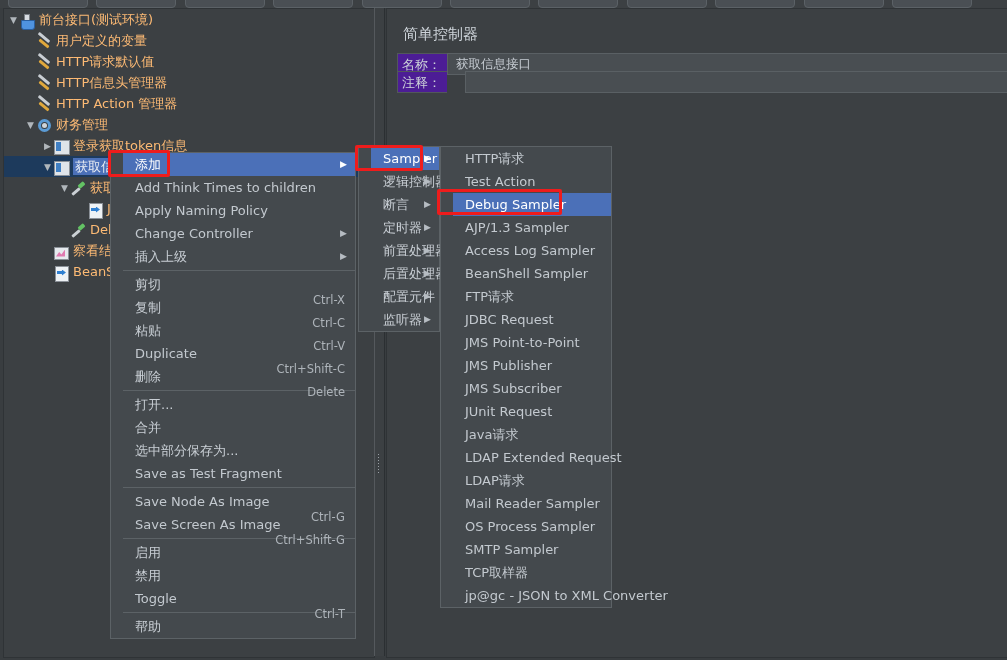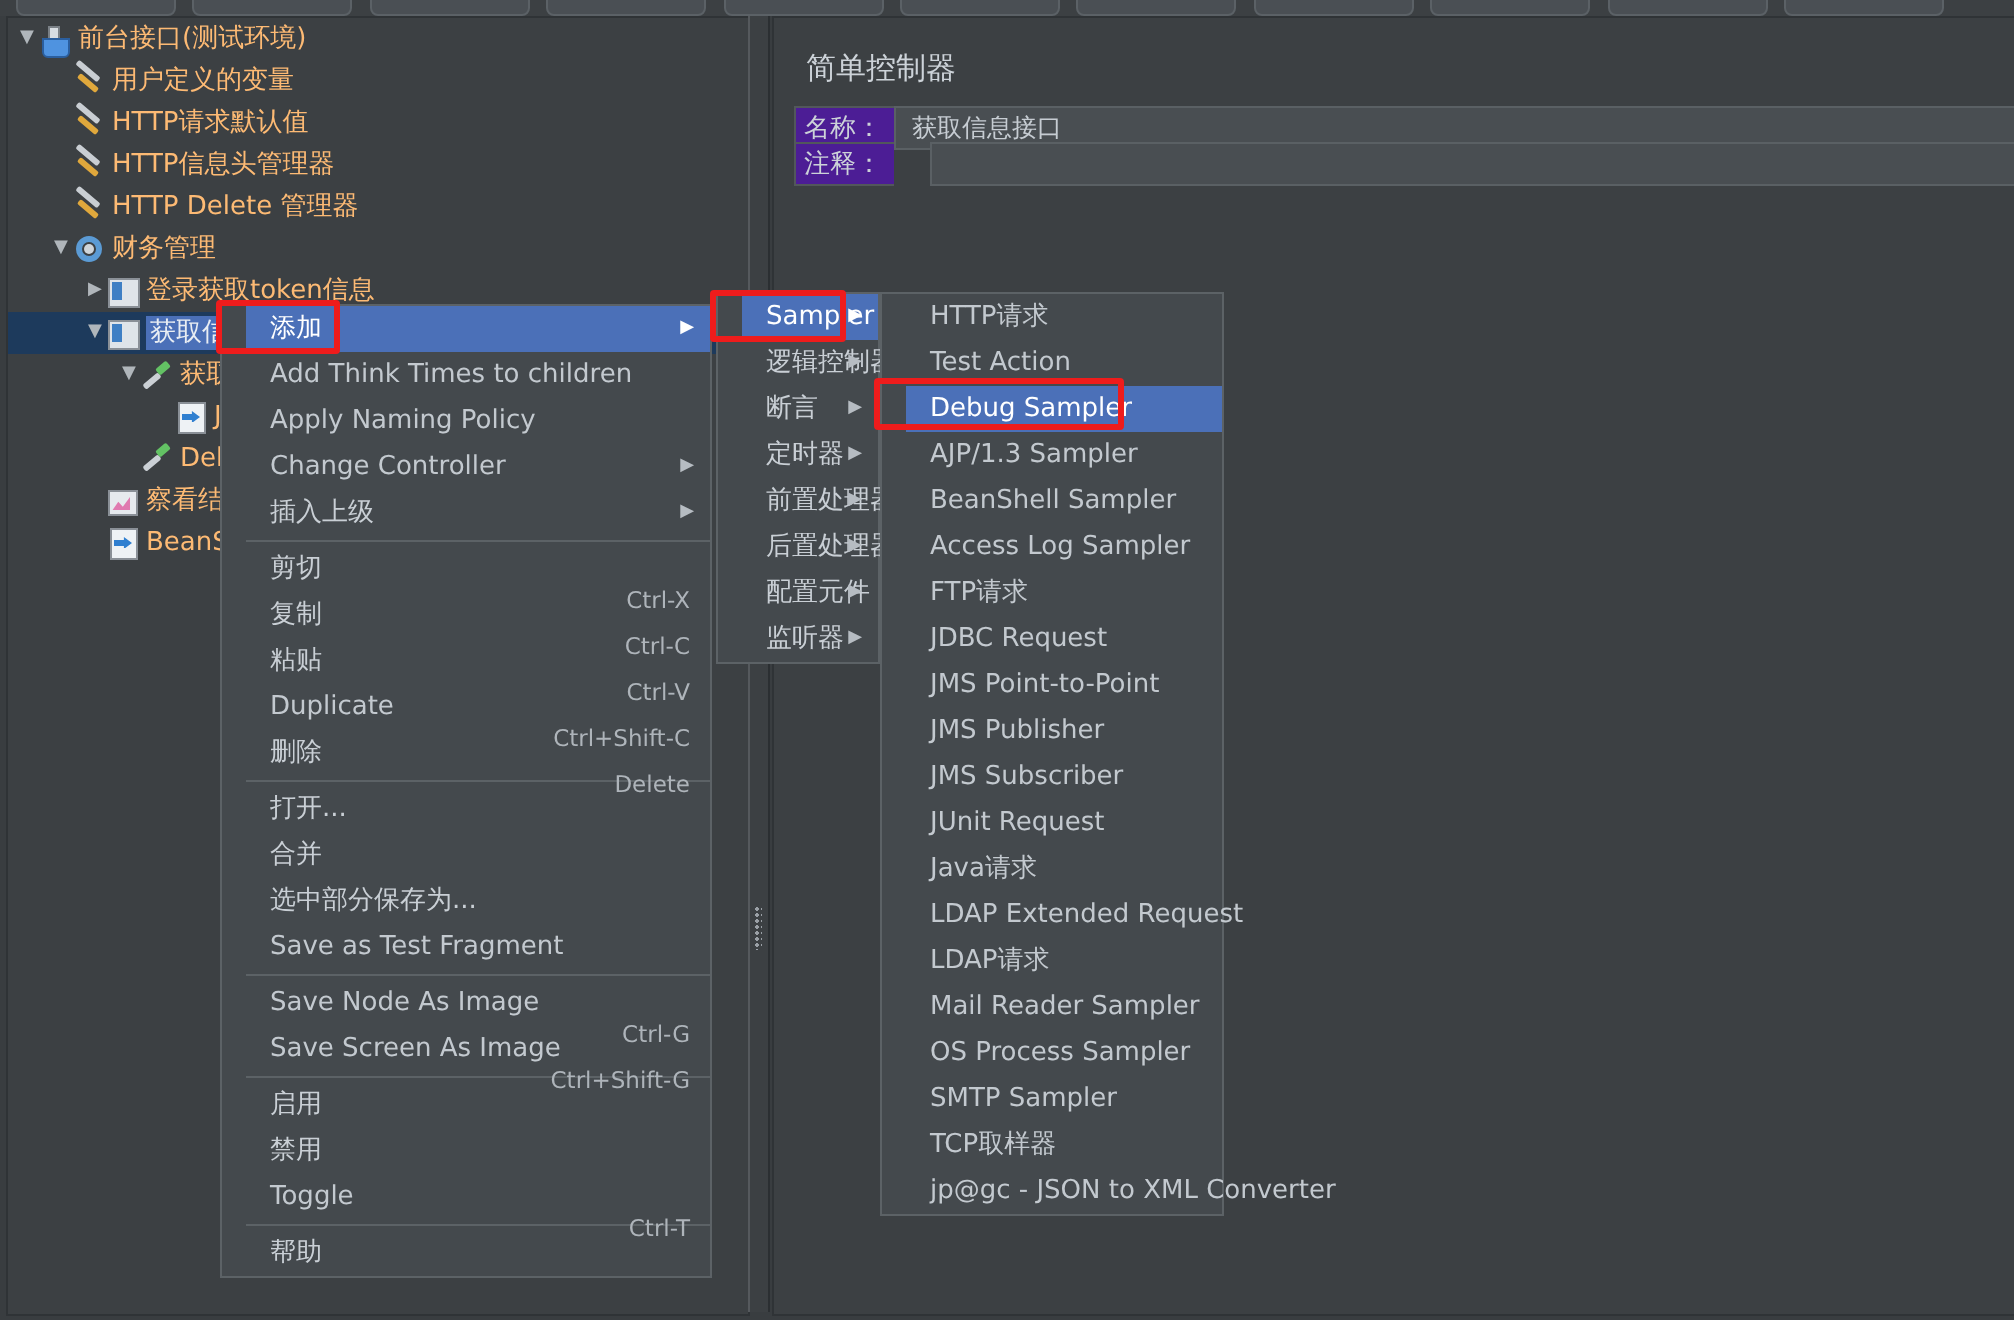--- a/index.html
+++ b/index.html
@@ -206,21 +206,21 @@
       <div class="tb-btn" style="left: 715px;"></div>
       <div class="tb-btn" style="left: 804px;"></div>
       <div class="tb-btn" style="left: 892px;"></div>
     </div>
 
   <div class="tree-panel" id="tree-panel">
       <div class="tree-row" style="padding-left: 4px;"><span class="twisty">▼</span><span class="ticon ic-testplan"></span><span class="lbl">前台接口(测试环境)</span></div>
       <div class="tree-row" style="padding-left: 21px;"><span class="twisty"></span><span class="ticon ic-config"></span><span class="lbl">用户定义的变量</span></div>
       <div class="tree-row" style="padding-left: 21px;"><span class="twisty"></span><span class="ticon ic-config"></span><span class="lbl">HTTP请求默认值</span></div>
       <div class="tree-row" style="padding-left: 21px;"><span class="twisty"></span><span class="ticon ic-config"></span><span class="lbl">HTTP信息头管理器</span></div>
-      <div class="tree-row" style="padding-left: 21px;"><span class="twisty"></span><span class="ticon ic-config"></span><span class="lbl">HTTP Delete 管理器</span></div>
+      <div class="tree-row" style="padding-left: 21px;"><span class="twisty"></span><span class="ticon ic-config"></span><span class="lbl">HTTP Action 管理器</span></div>
       <div class="tree-row" style="padding-left: 21px;"><span class="twisty">▼</span><span class="ticon ic-gear"></span><span class="lbl">财务管理</span></div>
       <div class="tree-row" style="padding-left: 38px;"><span class="twisty">▶</span><span class="ticon ic-controller"></span><span class="lbl">登录获取token信息</span></div>
       <div class="tree-row selected" style="padding-left: 38px;"><span class="twisty">▼</span><span class="ticon ic-controller"></span><span class="lbl">获取信息接口</span></div>
       <div class="tree-row" style="padding-left: 55px;"><span class="twisty">▼</span><span class="ticon ic-sampler"></span><span class="lbl">获取信息</span></div>
       <div class="tree-row" style="padding-left: 72px;"><span class="twisty"></span><span class="ticon ic-post"></span><span class="lbl">JSON</span></div>
       <div class="tree-row" style="padding-left: 55px;"><span class="twisty"></span><span class="ticon ic-sampler"></span><span class="lbl">Debug Sa</span></div>
       <div class="tree-row" style="padding-left: 38px;"><span class="twisty"></span><span class="ticon ic-listener"></span><span class="lbl">察看结果树</span></div>
       <div class="tree-row" style="padding-left: 38px;"><span class="twisty"></span><span class="ticon ic-post"></span><span class="lbl">BeanShell</span></div>
     </div>
 
@@ -277,22 +277,22 @@
       <div class="menu-item cn"><span>前置处理器</span><span class="arrow">▶</span></div>
       <div class="menu-item cn"><span>后置处理器</span><span class="arrow">▶</span></div>
       <div class="menu-item cn"><span>配置元件</span><span class="arrow">▶</span></div>
       <div class="menu-item cn"><span>监听器</span><span class="arrow">▶</span></div>
     </div>
   <div class="ctx-menu" id="ctx-sampler">
       <div class="menu-item"><span>HTTP请求</span></div>
       <div class="menu-item"><span>Test Action</span></div>
       <div class="menu-item hl"><span>Debug Sampler</span></div>
       <div class="menu-item"><span>AJP/1.3 Sampler</span></div>
+      <div class="menu-item"><span>Access Log Sampler</span></div>
       <div class="menu-item"><span>BeanShell Sampler</span></div>
-      <div class="menu-item"><span>Access Log Sampler</span></div>
       <div class="menu-item"><span>FTP请求</span></div>
       <div class="menu-item"><span>JDBC Request</span></div>
       <div class="menu-item"><span>JMS Point-to-Point</span></div>
       <div class="menu-item"><span>JMS Publisher</span></div>
       <div class="menu-item"><span>JMS Subscriber</span></div>
       <div class="menu-item"><span>JUnit Request</span></div>
       <div class="menu-item"><span>Java请求</span></div>
       <div class="menu-item"><span>LDAP Extended Request</span></div>
       <div class="menu-item"><span>LDAP请求</span></div>
       <div class="menu-item"><span>Mail Reader Sampler</span></div>

